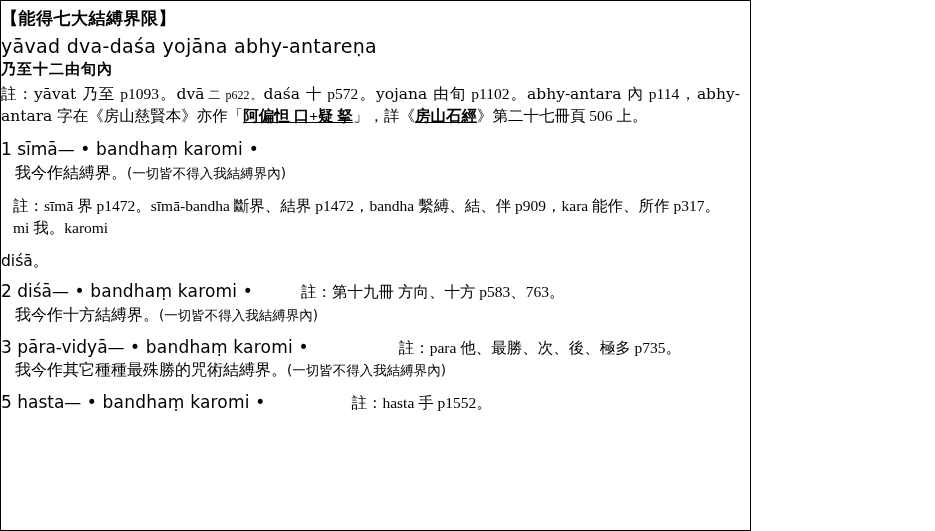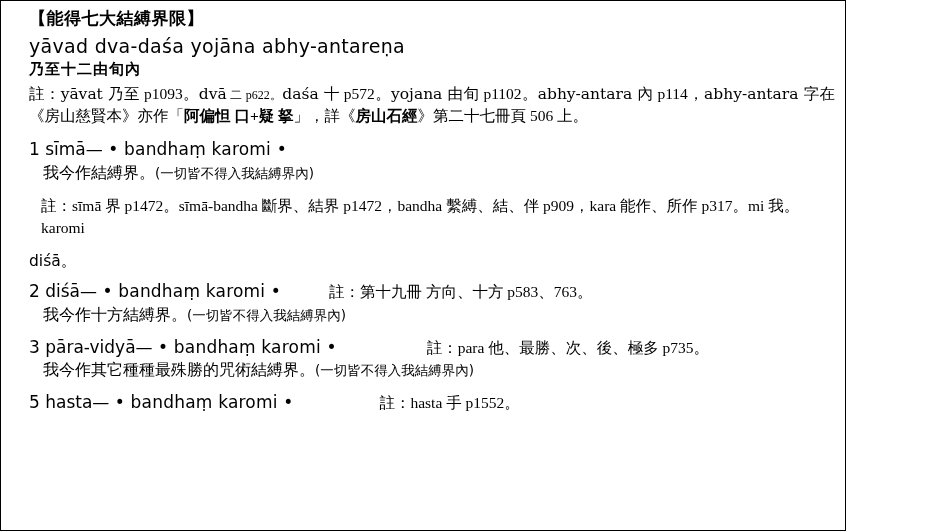--- a/index.html
+++ b/index.html
@@ -9,24 +9,24 @@
   }
   body {
     width: 935px;
     height: 531px;
     overflow: hidden;
     font-family: "Liberation Serif", serif;
     color: #000000;
   }
   .page {
     position: relative;
-    width: 846px;
+    width: 751px;
     height: 531px;
     box-sizing: border-box;
-    padding: 6px 10px 0 28px;
+    padding: 6px 10px 0 0;
     border: 1px solid #000;
     background: #fff;
   }
   .bracket-title {
     font-family: "DejaVu Sans", sans-serif;
     font-weight: bold;
     font-size: 17px;
     line-height: 1.15;
     letter-spacing: 0.5px;
     margin: 2px 0 3px 0;
@@ -55,20 +55,21 @@
   }
   .note .lat {
     font-family: "DejaVu Serif", serif;
   }
   .note .sml {
     font-size: 12px;
     vertical-align: baseline;
   }
   .bold-cn {
     font-weight: bold;
+    text-decoration: underline;
   }
   .gap-md { height: 11px; }
 
   .entry {
     margin: 0;
     padding: 0;
   }
   .entry-line {
     font-family: "DejaVu Sans", sans-serif;
     font-size: 17px;

